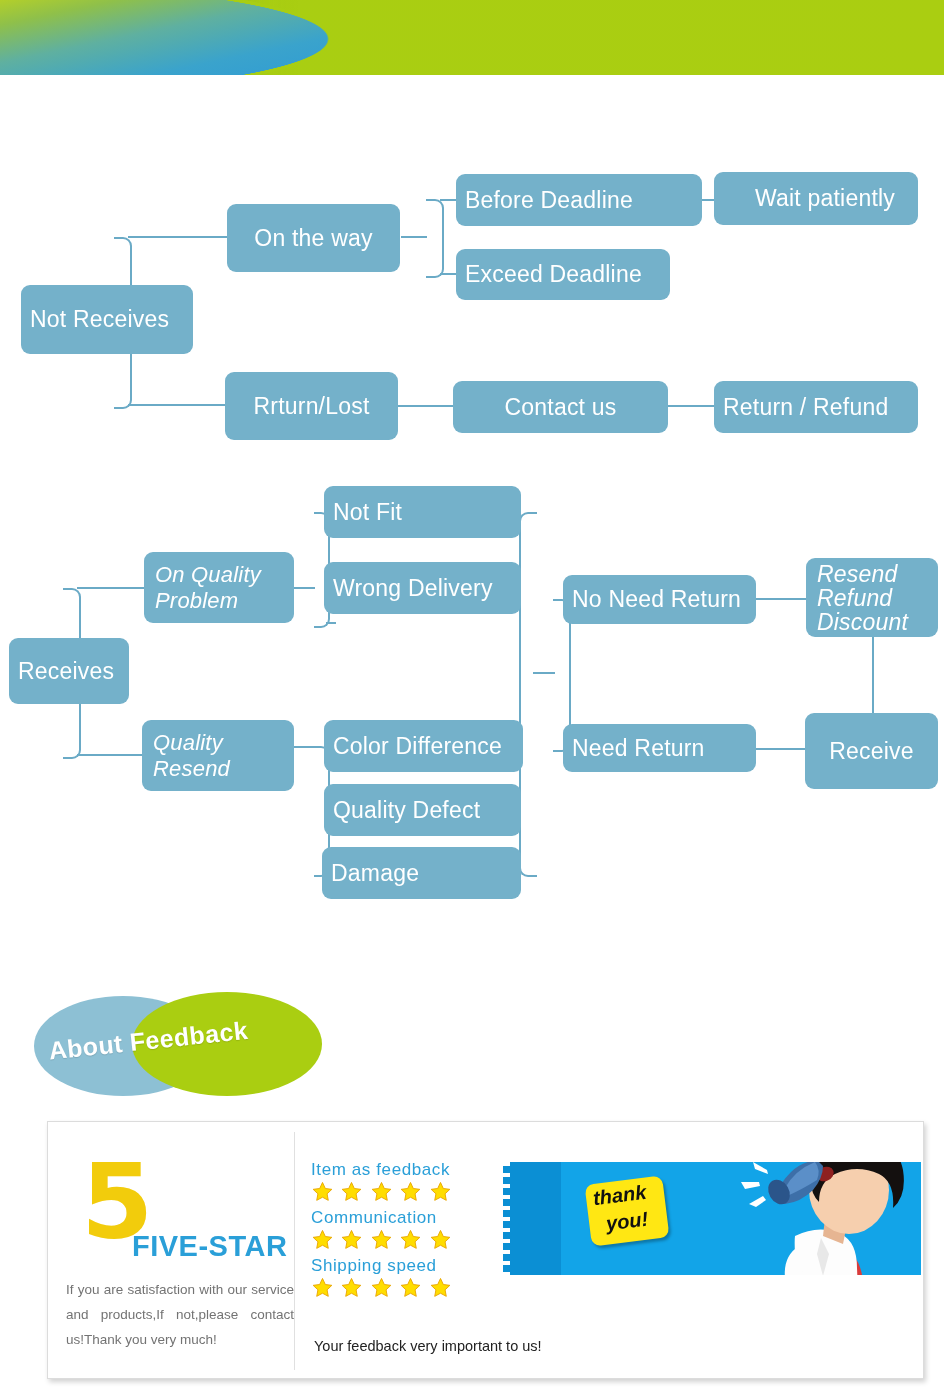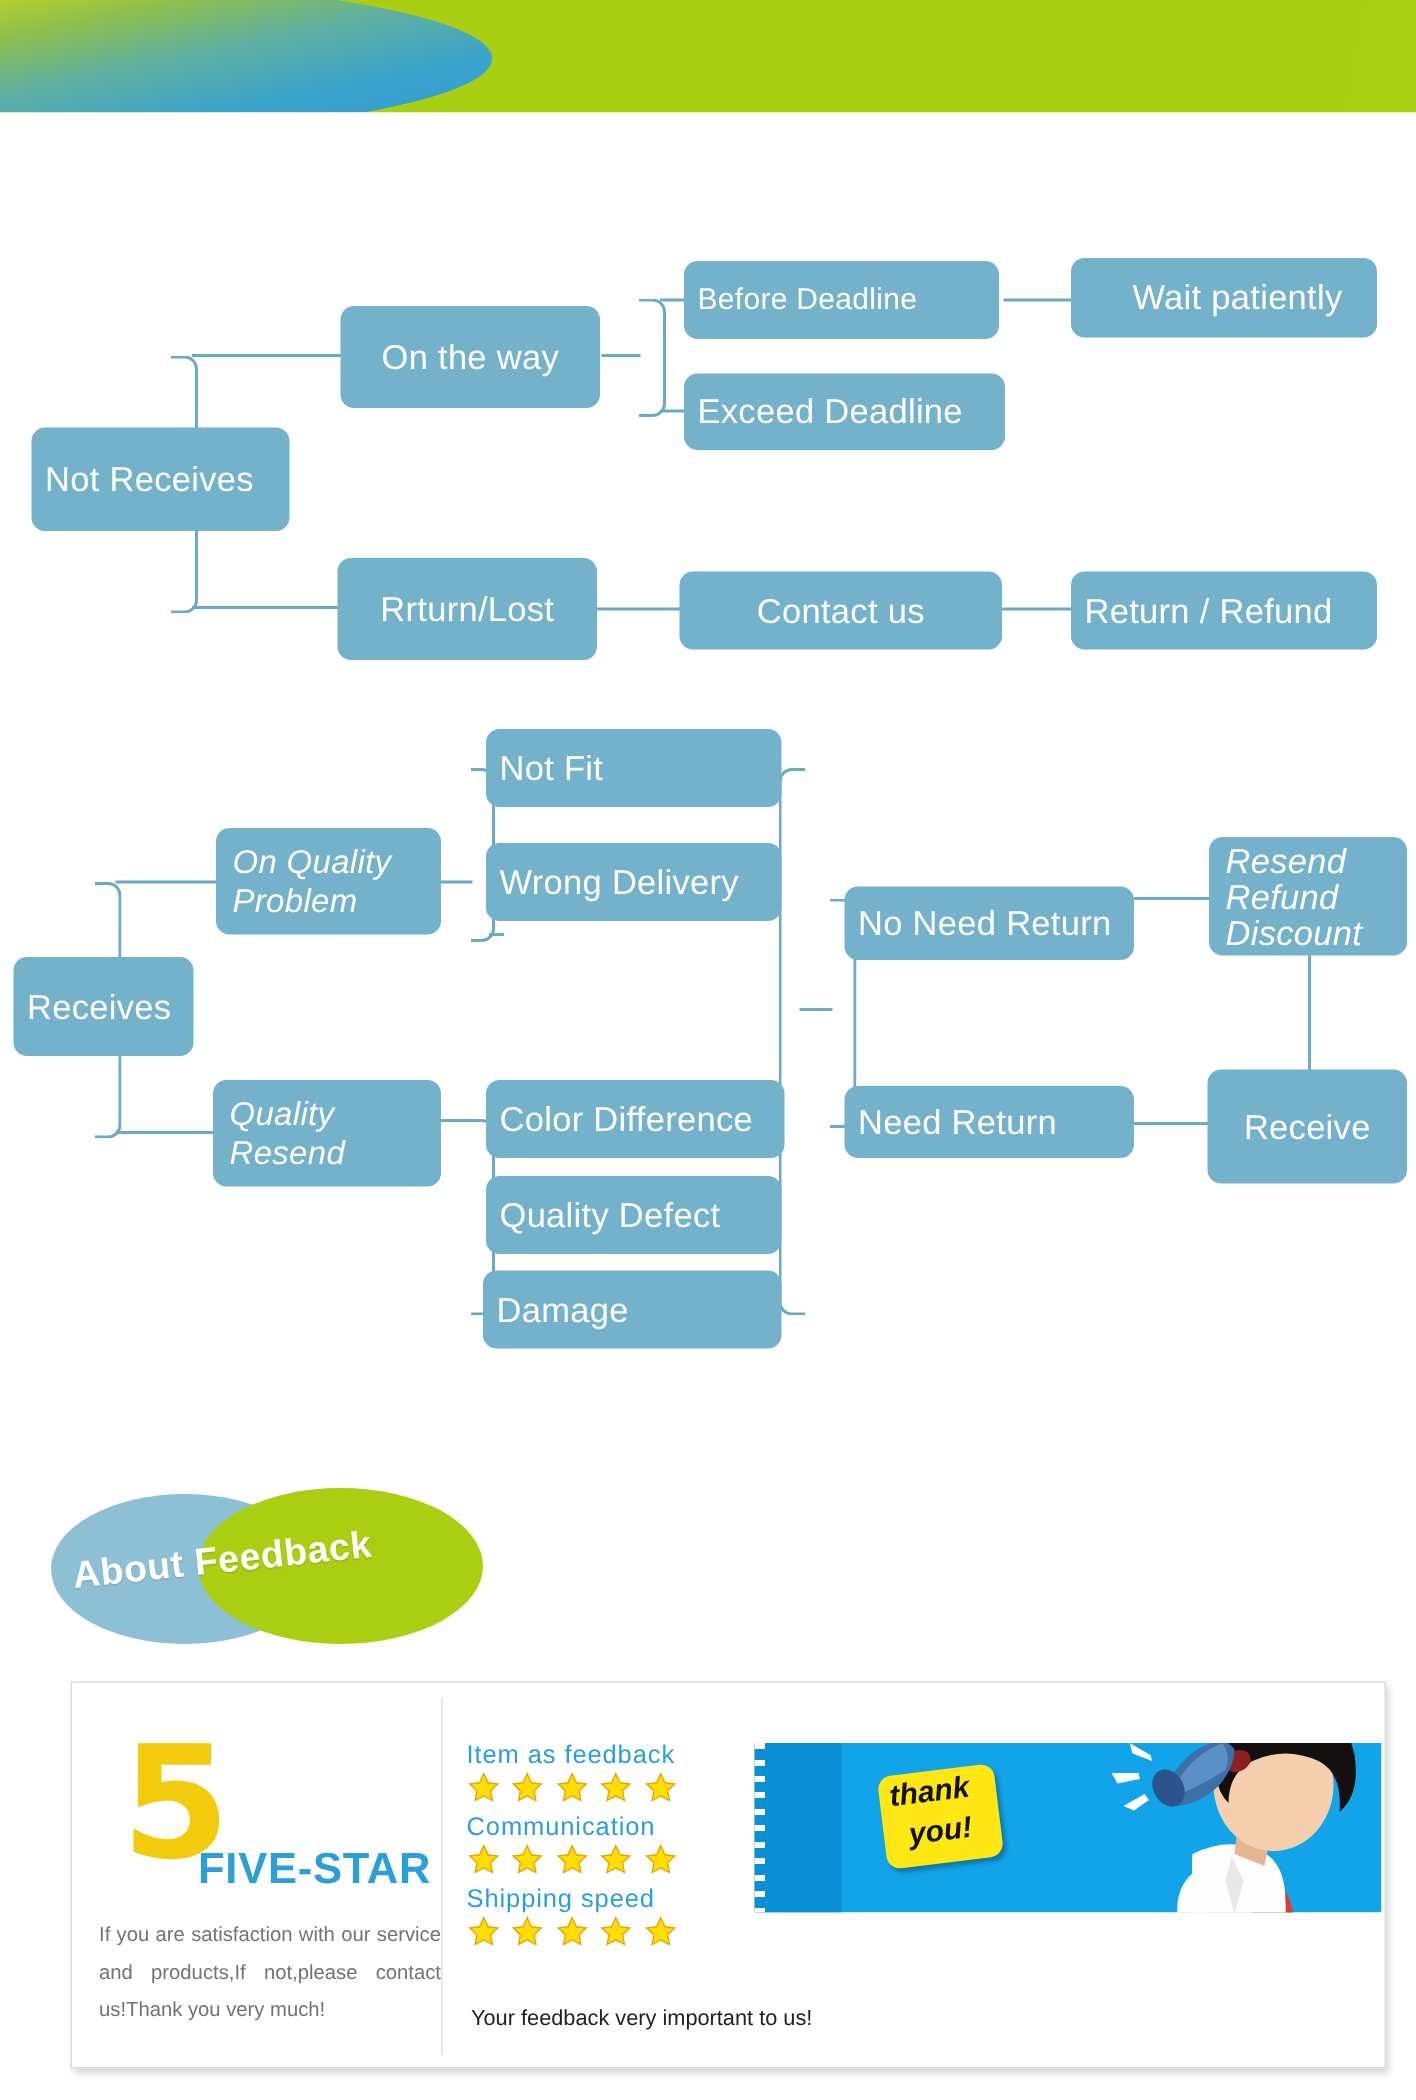--- a/index.html
+++ b/index.html
@@ -106,21 +106,21 @@
   <div class="ln lnh" style="left:668px;top:405px;width:47px;"></div>
 
   <div class="fbox left" style="left:21px;top:285px;width:172px;height:69px;font-size:23px;">
     <span>Not Receives</span>
   </div>
 
   <div class="fbox center" style="left:227px;top:204px;width:173px;height:68px;font-size:23px;">
     <span>On the way</span>
   </div>
 
-  <div class="fbox left" style="left:456px;top:174px;width:210px;height:52px;font-size:20px;">
+  <div class="fbox left" style="left:456px;top:174px;width:246px;height:52px;font-size:23px;">
     <span>Before Deadline</span>
   </div>
 
   <div class="fbox left" style="left:456px;top:249px;width:214px;height:51px;font-size:23px;">
     <span>Exceed Deadline</span>
   </div>
 
   <div class="fbox left" style="left:714px;top:172px;width:204px;height:53px;font-size:23px;padding-left:41px;">
     <span>Wait patiently</span>
   </div>
@@ -190,21 +190,21 @@
   </div>
 
   <div class="fbox left" style="left:324px;top:784px;width:197px;height:52px;font-size:23px;">
     <span>Quality Defect</span>
   </div>
 
   <div class="fbox left" style="left:322px;top:847px;width:199px;height:52px;font-size:23px;">
     <span>Damage</span>
   </div>
 
-  <div class="fbox left" style="left:563px;top:575px;width:193px;height:49px;font-size:23px;margin-top:16px;">
+  <div class="fbox left" style="left:563px;top:575px;width:193px;height:49px;font-size:23px;">
     <span>No Need Return</span>
   </div>
 
   <div class="fbox left" style="left:563px;top:724px;width:193px;height:48px;font-size:23px;">
     <span>Need Return</span>
   </div>
 
   <div class="fbox pad" style="left:806px;top:558px;width:132px;height:79px;font-size:23px;line-height:24px;">
     <span>Resend Refund Discount</span>
   </div>

